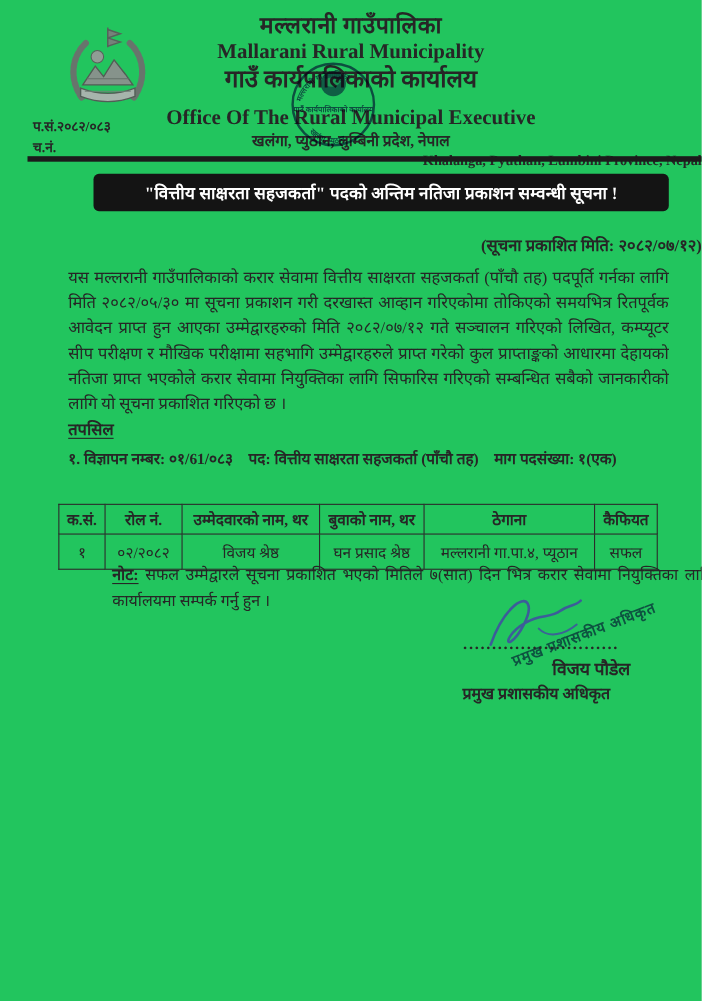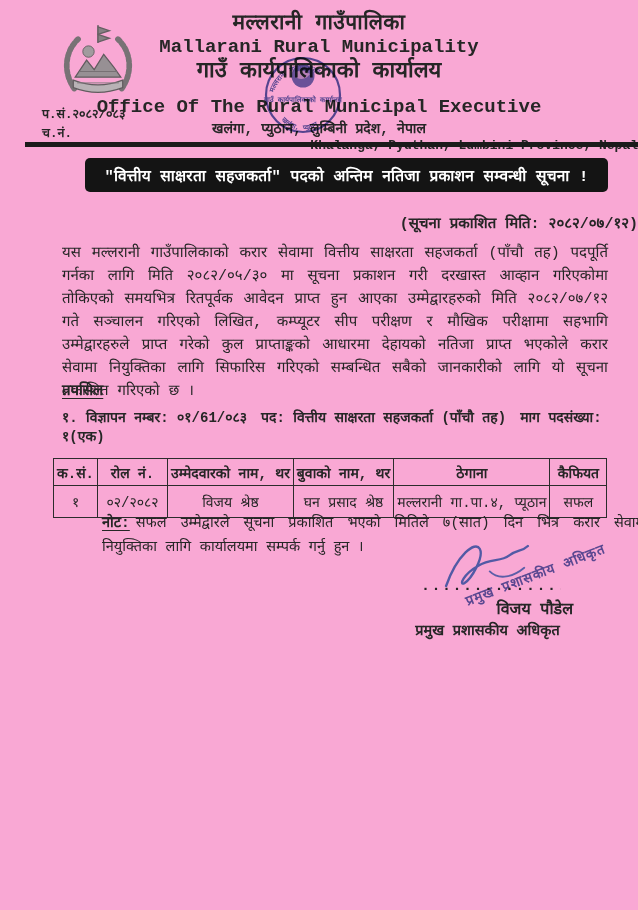--- a/index.html
+++ b/index.html
@@ -1,34 +1,34 @@
 <!DOCTYPE html>
 <html><head>
 <meta charset="utf-8">
 <style>
   html,body{margin:0;padding:0;background:#e8e8e8;}
   .page{
     position:relative;
     width:638px;height:910px;
     margin:0 auto;
-    background:#f9a8d4;
-    font-family:Liberation Mono, monospace;
+    background:#22c55e;
+    font-family:Liberation Serif, serif;
     color:#262626;
     overflow:hidden;
   }
   
   .logo{position:absolute;left:60px;top:22px;width:76px;height:80px;opacity:.92;}
   .hdr-center{position:absolute;left:0;top:12px;width:100%;text-align:center;line-height:1.12;}
   .np-org{font-size:21px;font-weight:600;letter-spacing:.5px;}
   .en-org{font-size:19px;font-weight:bold;margin-top:1px;}
   .np-office{font-size:22px;font-weight:600;margin-top:2px;}
   .en-office{font-size:19px;font-weight:bold;margin-top:13px;}
   .np-addr{font-size:14px;font-weight:600;margin-top:3px;text-align:center;}
   .en-addr{font-size:13px;font-weight:bold;margin-top:2px;text-align:right;}
-  .refs{position:absolute;left:30px;top:106px;font-size:12.5px;font-weight:600;line-height:1.5;margin-left:12px;}
+  .refs{position:absolute;left:30px;top:106px;font-size:12.5px;font-weight:600;line-height:1.5;}
   .round-stamp{position:absolute;left:261px;top:50px;width:84px;height:88px;mix-blend-mode:multiply;opacity:.88;}
   .hrule{position:absolute;left:25px;top:142px;width:613px;height:5px;background:#1b1b1b;}
   
   .banner{
     position:absolute;left:85px;top:158px;width:523px;height:34px;
     background:#141414;border-radius:5px;color:#ffffff;
     display:flex;align-items:center;justify-content:center;
     font-size:15.5px;font-weight:bold;letter-spacing:.2px;
   }
   .date-line{position:absolute;left:0;top:212px;width:100%;text-align:right;font-size:15px;font-weight:bold;}

